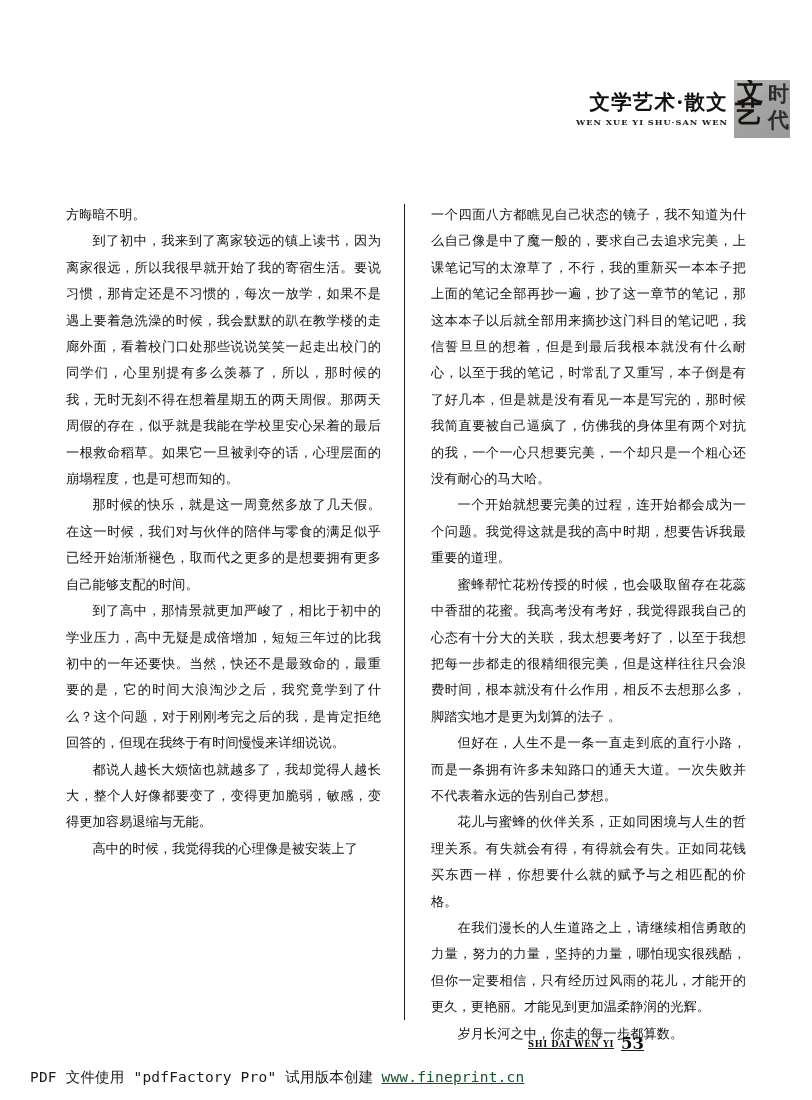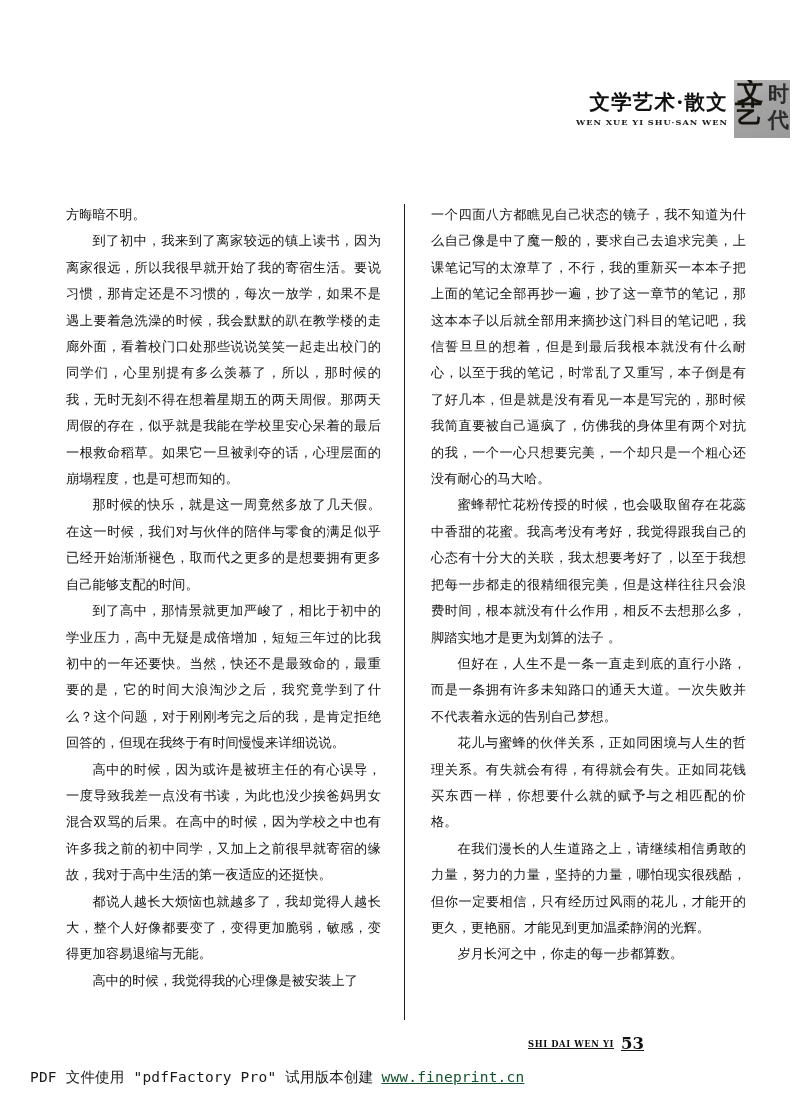--- a/index.html
+++ b/index.html
@@ -207,26 +207,26 @@
   </div>
 
   <div class="col-divider"></div>
 
   <div class="columns">
     <div class="col col-left">
       <p class="para">方晦暗不明。</p>
       <p class="para indent">到了初中，我来到了离家较远的镇上读书，因为离家很远，所以我很早就开始了我的寄宿生活。要说习惯，那肯定还是不习惯的，每次一放学，如果不是遇上要着急洗澡的时候，我会默默的趴在教学楼的走廊外面，看着校门口处那些说说笑笑一起走出校门的同学们，心里别提有多么羡慕了，所以，那时候的我，无时无刻不得在想着星期五的两天周假。那两天周假的存在，似乎就是我能在学校里安心呆着的最后一根救命稻草。如果它一旦被剥夺的话，心理层面的崩塌程度，也是可想而知的。</p>
       <p class="para indent">那时候的快乐，就是这一周竟然多放了几天假。在这一时候，我们对与伙伴的陪伴与零食的满足似乎已经开始渐渐褪色，取而代之更多的是想要拥有更多自己能够支配的时间。</p>
       <p class="para indent">到了高中，那情景就更加严峻了，相比于初中的学业压力，高中无疑是成倍增加，短短三年过的比我初中的一年还要快。当然，快还不是最致命的，最重要的是，它的时间大浪淘沙之后，我究竟学到了什么？这个问题，对于刚刚考完之后的我，是肯定拒绝回答的，但现在我终于有时间慢慢来详细说说。</p>
-      <p class="para indent">高中的时候，因为或许是被班主任的有心误导，一度导致我差一点没有书读，为此也没少挨爸妈男女混合双骂的后果。在高中的时候，因为学校之中也有许多我之前的初中同学，又加上之前很早就寄宿的缘故，我对于高中生活的第一夜适应的还挺快。</p>
       <p class="para indent">都说人越长大烦恼也就越多了，我却觉得人越长大，整个人好像都要变了，变得更加脆弱，敏感，变得更加容易退缩与无能。</p>
       <p class="para indent">高中的时候，我觉得我的心理像是被安装上了</p>
     </div>
     <div class="col col-right">
       <p class="para">一个四面八方都瞧见自己状态的镜子，我不知道为什么自己像是中了魔一般的，要求自己去追求完美，上课笔记写的太潦草了，不行，我的重新买一本本子把上面的笔记全部再抄一遍，抄了这一章节的笔记，那这本本子以后就全部用来摘抄这门科目的笔记吧，我信誓旦旦的想着，但是到最后我根本就没有什么耐心，以至于我的笔记，时常乱了又重写，本子倒是有了好几本，但是就是没有看见一本是写完的，那时候我简直要被自己逼疯了，仿佛我的身体里有两个对抗的我，一个一心只想要完美，一个却只是一个粗心还没有耐心的马大哈。</p>
+      <p class="para indent">一个开始就想要完美的过程，连开始都会成为一个问题。我觉得这就是我的高中时期，想要告诉我最重要的道理。</p>
       <p class="para indent">蜜蜂帮忙花粉传授的时候，也会吸取留存在花蕊中香甜的花蜜。我高考没有考好，我觉得跟我自己的心态有十分大的关联，我太想要考好了，以至于我想把每一步都走的很精细很完美，但是这样往往只会浪费时间，根本就没有什么作用，相反不去想那么多，脚踏实地才是更为划算的法子 。</p>
       <p class="para indent">但好在，人生不是一条一直走到底的直行小路，而是一条拥有许多未知路口的通天大道。一次失败并不代表着永远的告别自己梦想。</p>
       <p class="para indent">花儿与蜜蜂的伙伴关系，正如同困境与人生的哲理关系。有失就会有得，有得就会有失。正如同花钱买东西一样，你想要什么就的赋予与之相匹配的价格。</p>
       <p class="para indent">在我们漫长的人生道路之上，请继续相信勇敢的力量，努力的力量，坚持的力量，哪怕现实很残酷，但你一定要相信，只有经历过风雨的花儿，才能开的更久，更艳丽。才能见到更加温柔静润的光辉。</p>
       <p class="para indent">岁月长河之中，你走的每一步都算数。</p>
     </div>
   </div>
 
   <div class="folio">
     <span class="folio-label">SHI DAI WEN YI</span>

